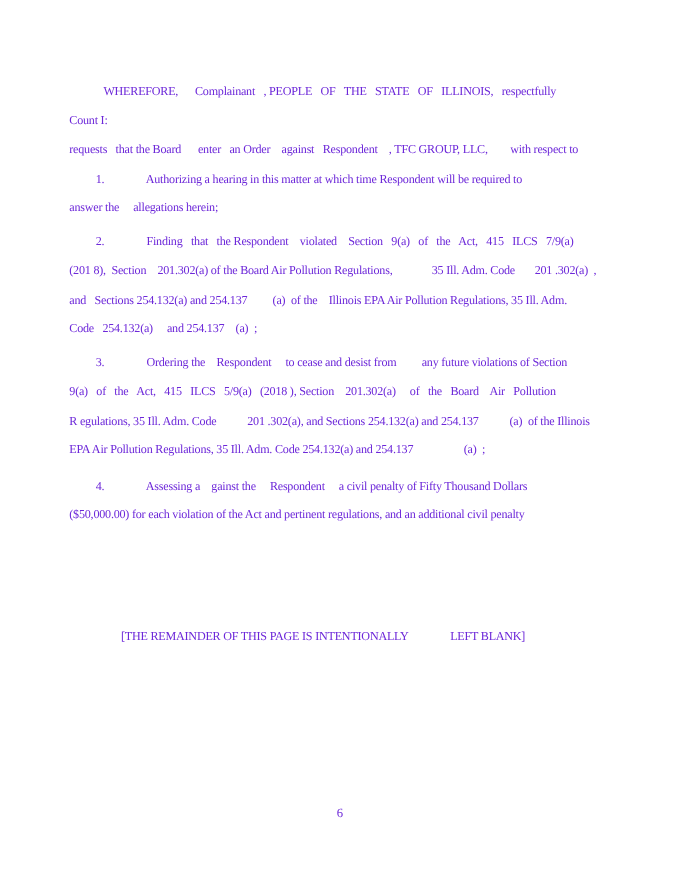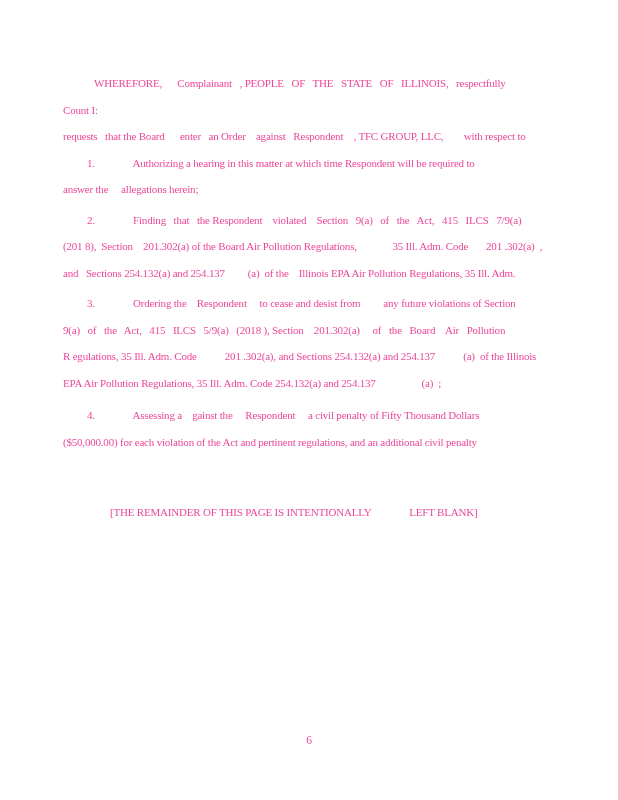--- a/index.html
+++ b/index.html
@@ -7,41 +7,41 @@
     padding: 0;
     background: #ffffff;
   }
   .page {
     position: relative;
     width: 618px;
     height: 800px;
     background: #ffffff;
     overflow: hidden;
     font-family: "Liberation Serif", "DejaVu Serif", serif;
-    color: #ec4899;
+    color: #6d28d9;
   }
   .content {
     position: absolute;
     left: 63px;
     top: 70px;
     width: 480px;
   }
   .line {
     white-space: pre;
     font-size: 11px;
     line-height: 26.5px;
     letter-spacing: -0.2px;
   }
   .para { margin: 0; }
   .para.gap-sm { margin-top: 4px; }
   .para.gap-md { margin-top: 6px; }
   .ind-p { padding-left: 31px; }   
   .ind-n { padding-left: 24px; }   
   .remainder {
-    margin-top: 44px;
+    margin-top: 84px;
     padding-left: 47px;
   }
   .page-number {
     position: absolute;
     left: 0;
     right: 0;
     top: 730px;
     text-align: center;
     font-size: 11.5px;
     line-height: 20px;
@@ -61,20 +61,21 @@
 
     <div class="para">
       <div class="line ind-n">1.               Authorizing a hearing in this matter at which time Respondent will be required to</div>
       <div class="line">answer the     allegations herein;</div>
     </div>
 
     <div class="para gap-sm">
       <div class="line ind-n">2.               Finding   that   the Respondent    violated    Section   9(a)   of   the   Act,   415   ILCS   7/9(a)</div>
       <div class="line">(201 8),  Section    201.302(a) of the Board Air Pollution Regulations,              35 Ill. Adm. Code       201 .302(a)  ,</div>
       <div class="line">and   Sections 254.132(a) and 254.137         (a)  of the    Illinois EPA Air Pollution Regulations, 35 Ill. Adm.</div>
+      <div class="line">Code   254.132(a)     and 254.137    (a)  ;</div>
     </div>
 
     <div class="para gap-sm">
       <div class="line ind-n">3.               Ordering the    Respondent     to cease and desist from         any future violations of Section</div>
       <div class="line">9(a)   of   the   Act,   415   ILCS   5/9(a)   (2018 ), Section    201.302(a)     of   the   Board    Air   Pollution</div>
       <div class="line">R egulations, 35 Ill. Adm. Code           201 .302(a), and Sections 254.132(a) and 254.137           (a)  of the Illinois</div>
       <div class="line">EPA Air Pollution Regulations, 35 Ill. Adm. Code 254.132(a) and 254.137                  (a)  ;</div>
     </div>
 
     <div class="para gap-md">

